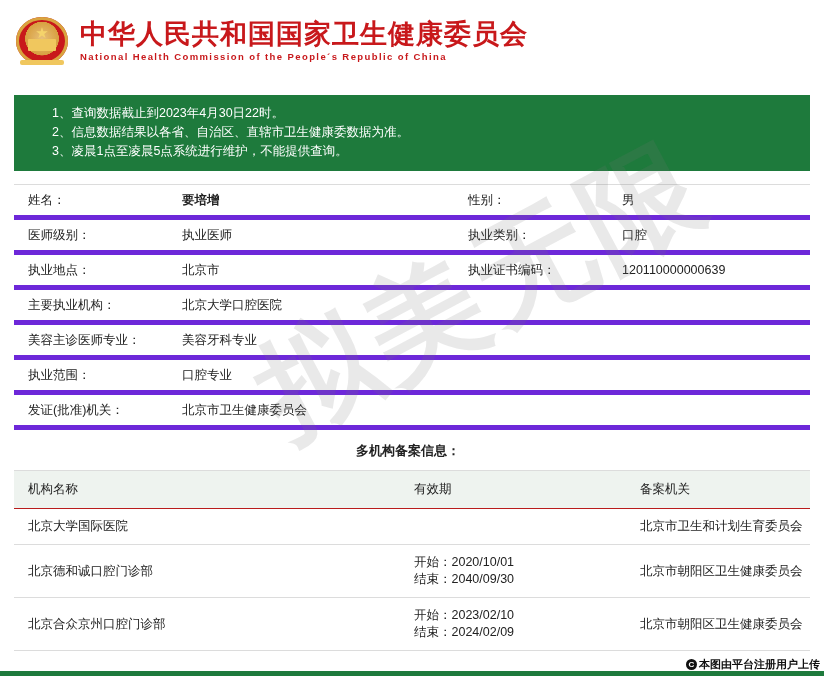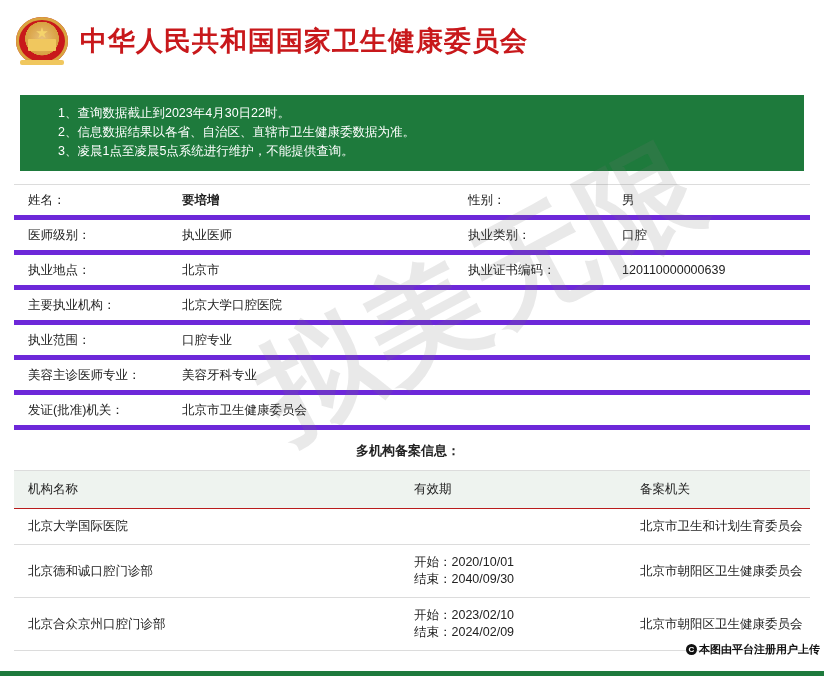--- a/index.html
+++ b/index.html
@@ -80,21 +80,21 @@
     color: #c8181b;
     font-size: 9.5px;
     font-weight: bold;
     letter-spacing: 1.4px;
     line-height: 14px;
     white-space: nowrap;
   }
 
   
   .notice-wrap {
-    padding: 0 20px;
+    padding: 0 14px;
     box-sizing: border-box;
   }
   .notice {
     background: #1e7a3c;
     color: #ffffff;
     padding: 9px 0 10px 38px;
     box-sizing: border-box;
   }
   .notice li {
     list-style: none;
@@ -174,21 +174,21 @@
     white-space: nowrap;
     pointer-events: none;
     letter-spacing: 6px;
     font-family: "Liberation Serif", serif;
   }
 
   
   .footer-badge {
     position: absolute;
     right: 4px;
-    bottom: 19px;
+    bottom: 4px;
     font-size: 11px;
     font-weight: bold;
     color: #111;
     white-space: nowrap;
   }
   .footer-badge .c {
     display: inline-block;
     width: 11px; height: 11px;
     border-radius: 50%;
     background: #111;
@@ -214,20 +214,21 @@
 
 <div class="header">
   <div class="emblem">
     <div class="ring"></div>
     <div class="star">★</div>
     <div class="gate"></div>
     <div class="base"></div>
   </div>
   <div class="title-block">
     <div class="title-cn">中华人民共和国国家卫生健康委员会</div>
+    <div class="title-en">National Health Commission of the People´s Republic of China</div>
   </div>
 </div>
 
 <div class="notice-wrap">
   <ul class="notice">
     <li>1、查询数据截止到2023年4月30日22时。</li>
     <li>2、信息数据结果以各省、自治区、直辖市卫生健康委数据为准。</li>
     <li>3、凌晨1点至凌晨5点系统进行维护，不能提供查询。</li>
   </ul>
 </div>
@@ -252,26 +253,26 @@
     <td class="lbl">执业地点：</td>
     <td class="val">北京市</td>
     <td class="lbl2">执业证书编码：</td>
     <td class="val2">120110000000639</td>
   </tr>
   <tr>
     <td class="lbl">主要执业机构：</td>
     <td class="full-val" colspan="3">北京大学口腔医院</td>
   </tr>
   <tr>
+    <td class="lbl">美容主诊医师专业：</td>
+    <td class="full-val" colspan="3">美容牙科专业</td>
+  </tr>
+  <tr>
     <td class="lbl">执业范围：</td>
     <td class="full-val" colspan="3">口腔专业</td>
-  </tr>
-  <tr>
-    <td class="lbl">美容主诊医师专业：</td>
-    <td class="full-val" colspan="3">美容牙科专业</td>
   </tr>
   <tr>
     <td class="lbl">发证(批准)机关：</td>
     <td class="full-val" colspan="3">北京市卫生健康委员会</td>
   </tr>
 </tbody>
   </table>
 
 <div class="section-title">多机构备案信息：</div>
 

